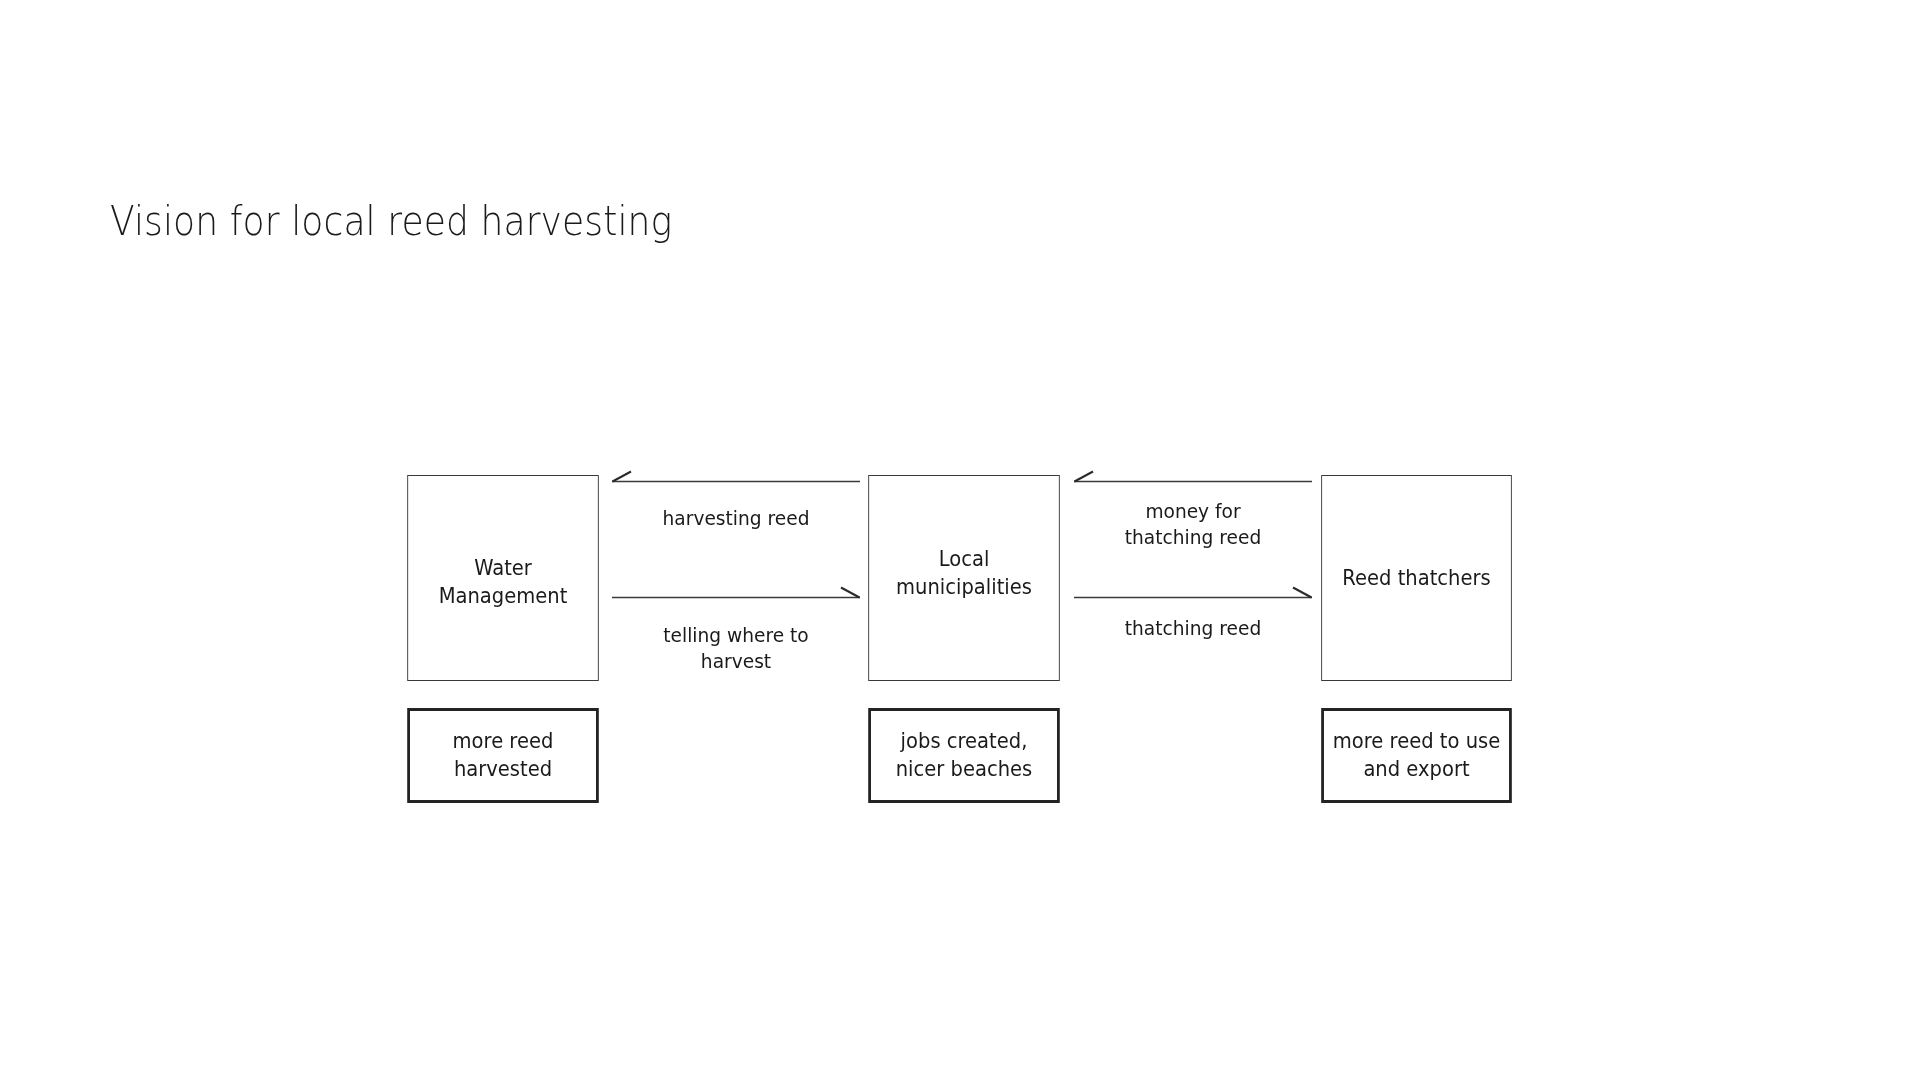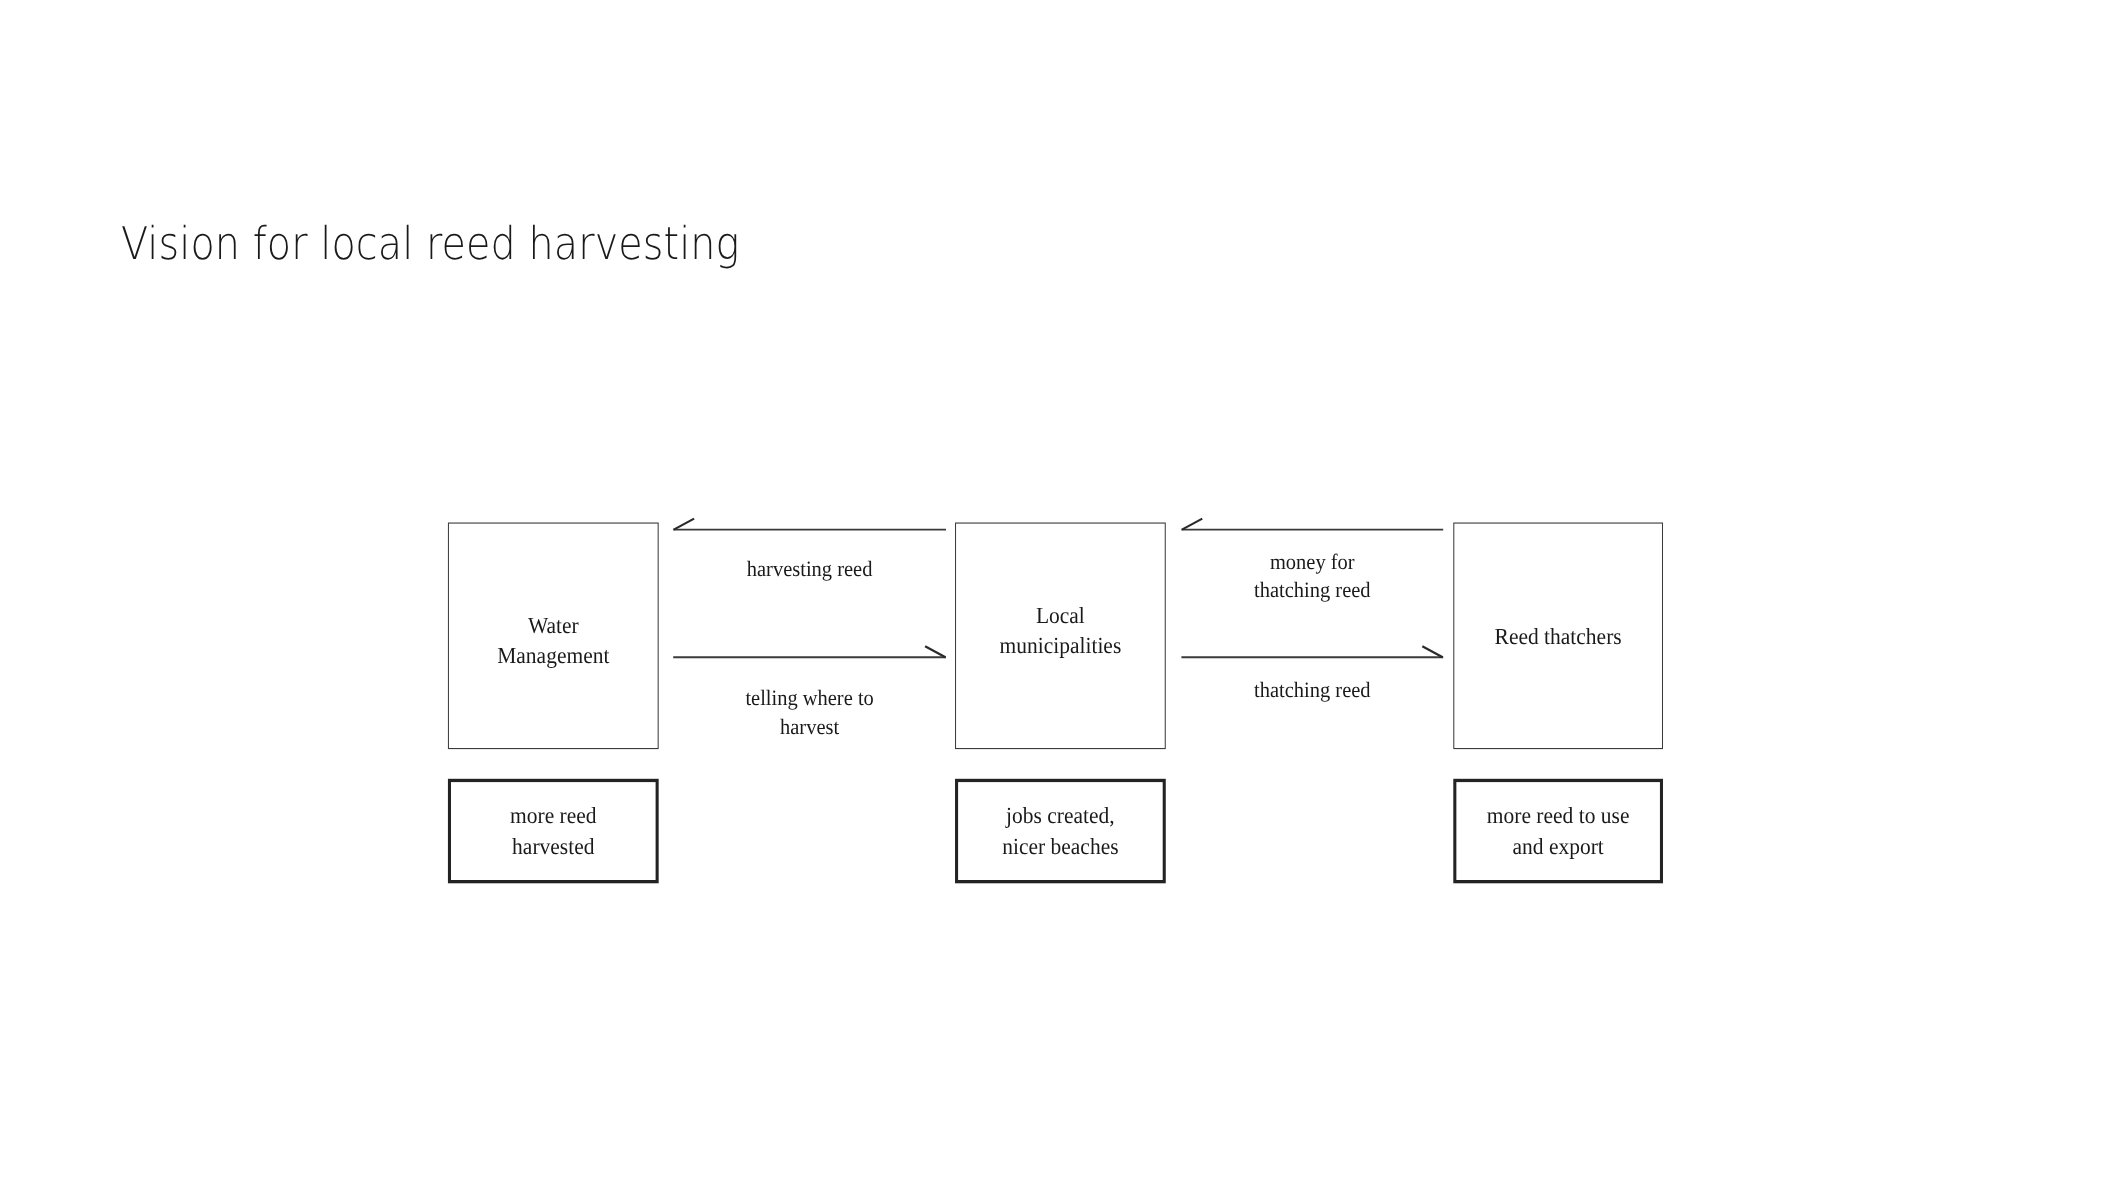--- a/index.html
+++ b/index.html
@@ -30,21 +30,20 @@
     transform-origin: left center;
   }
 
   
   #diagram {
     position: absolute;
     left: 0;
     top: 0;
     width: 1920px;
     height: 1080px;
-    font-family: Liberation Serif, serif;
   }
 
   
   .actor-box {
     position: absolute;
     box-sizing: border-box;
     border: 1.3px solid #3a3a3a;
     background: #ffffff;
     display: flex;
     align-items: center;

